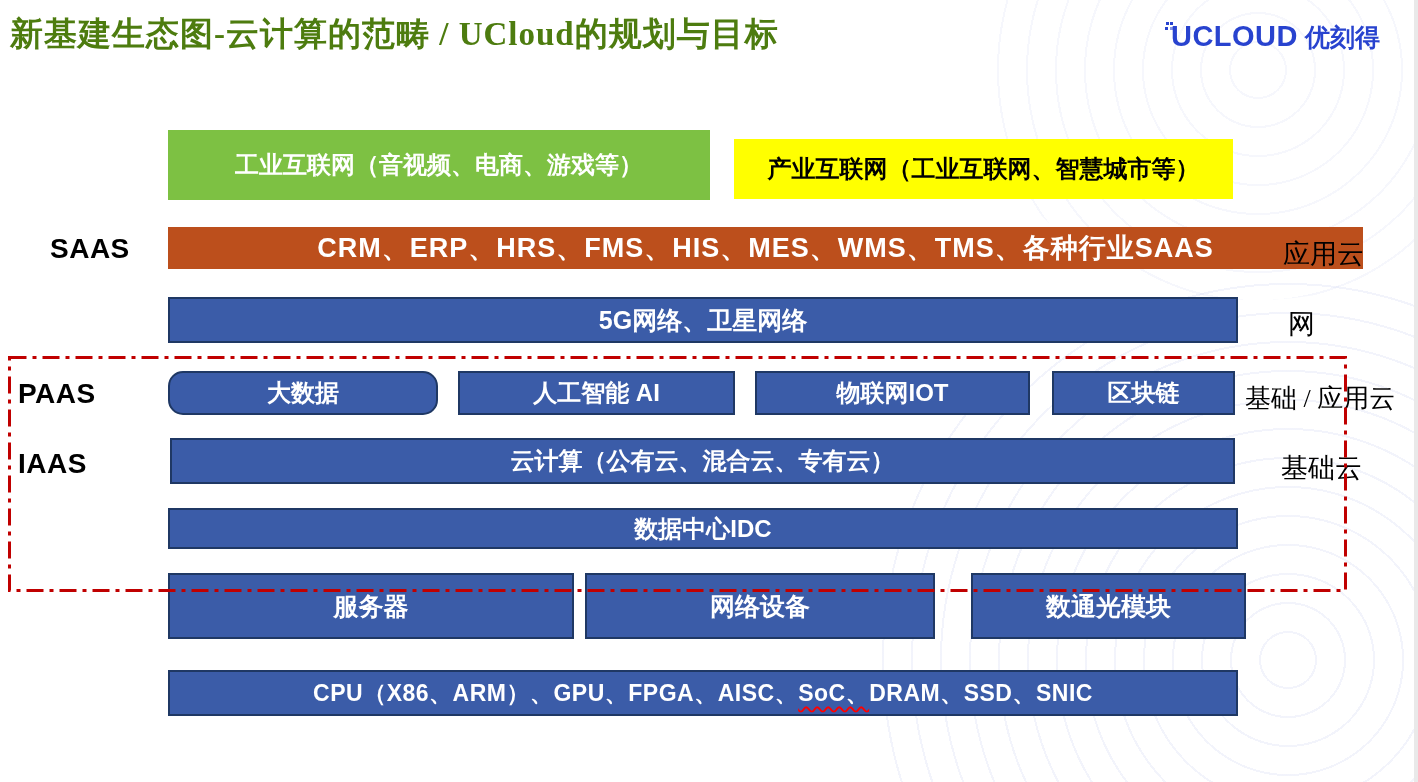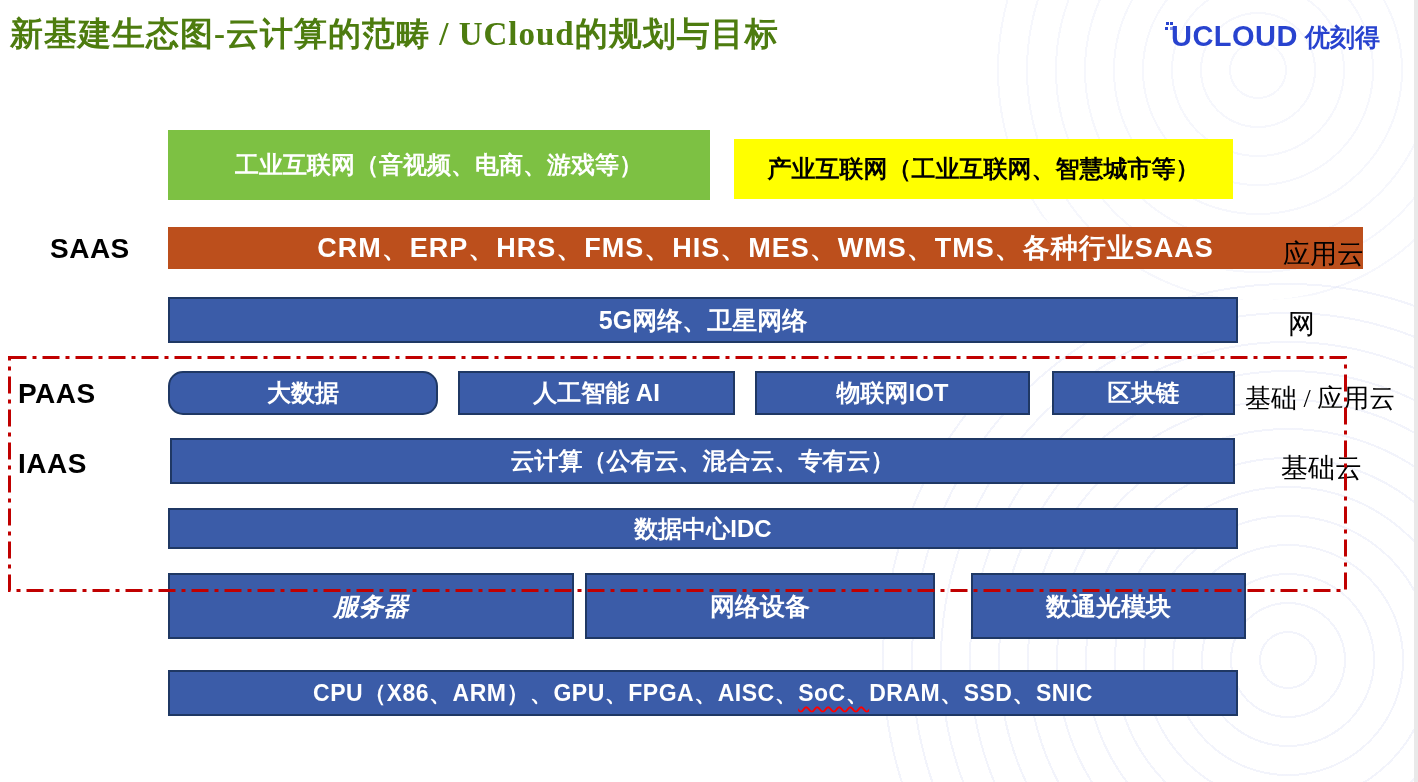--- a/index.html
+++ b/index.html
@@ -48,21 +48,21 @@
   #green-bar {left:168px;top:130px;width:542px;height:70px;background:#7dc143;font-size:24px;}
   #yellow-bar{left:734px;top:139px;width:499px;height:60px;background:#ffff00;color:#000;font-size:24px;}
   #saas-bar  {left:168px;top:227px;width:1195px;height:42px;background:#bc4f1c;font-size:27px;letter-spacing:1px;}
   #net-bar   {left:168px;top:297px;width:1070px;height:46px;font-size:25px;}
   #paas-box-1{left:168px;top:371px;width:270px;height:44px;font-size:24px;border-radius:15px;}
   #paas-box-2{left:458px;top:371px;width:277px;height:44px;font-size:24px;}
   #paas-box-3{left:755px;top:371px;width:275px;height:44px;font-size:24px;}
   #paas-box-4{left:1052px;top:371px;width:183px;height:44px;font-size:24px;}
   #iaas-bar  {left:170px;top:438px;width:1065px;height:46px;font-size:24px;}
   #idc-bar   {left:168px;top:508px;width:1070px;height:41px;font-size:24px;}
-  #hw-box-1  {left:168px;top:573px;width:406px;height:66px;font-size:25px;font-style:italic;}
+  #hw-box-1  {left:168px;top:573px;width:406px;height:66px;font-size:25px;}
   #hw-box-2  {left:585px;top:573px;width:350px;height:66px;font-size:25px;}
   #hw-box-3  {left:963px;top:573px;width:275px;height:66px;font-size:25px;margin-left:8px;}
   #chip-bar  {left:168px;top:670px;width:1070px;height:46px;font-size:23px;letter-spacing:.5px;}
 
   .soc-wavy{
     text-decoration-line:underline;text-decoration-style:wavy;
     text-decoration-color:#ff0000;text-decoration-thickness:2px;
     text-underline-offset:5px;
   }
 

